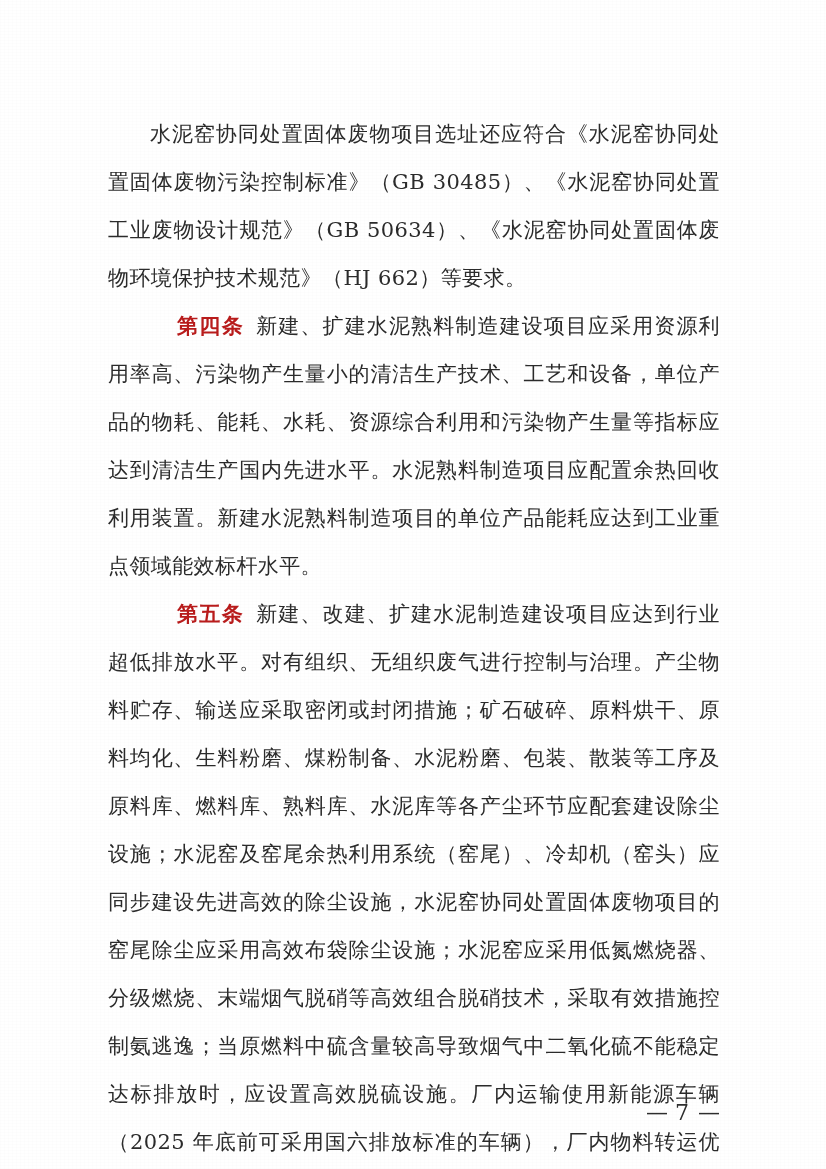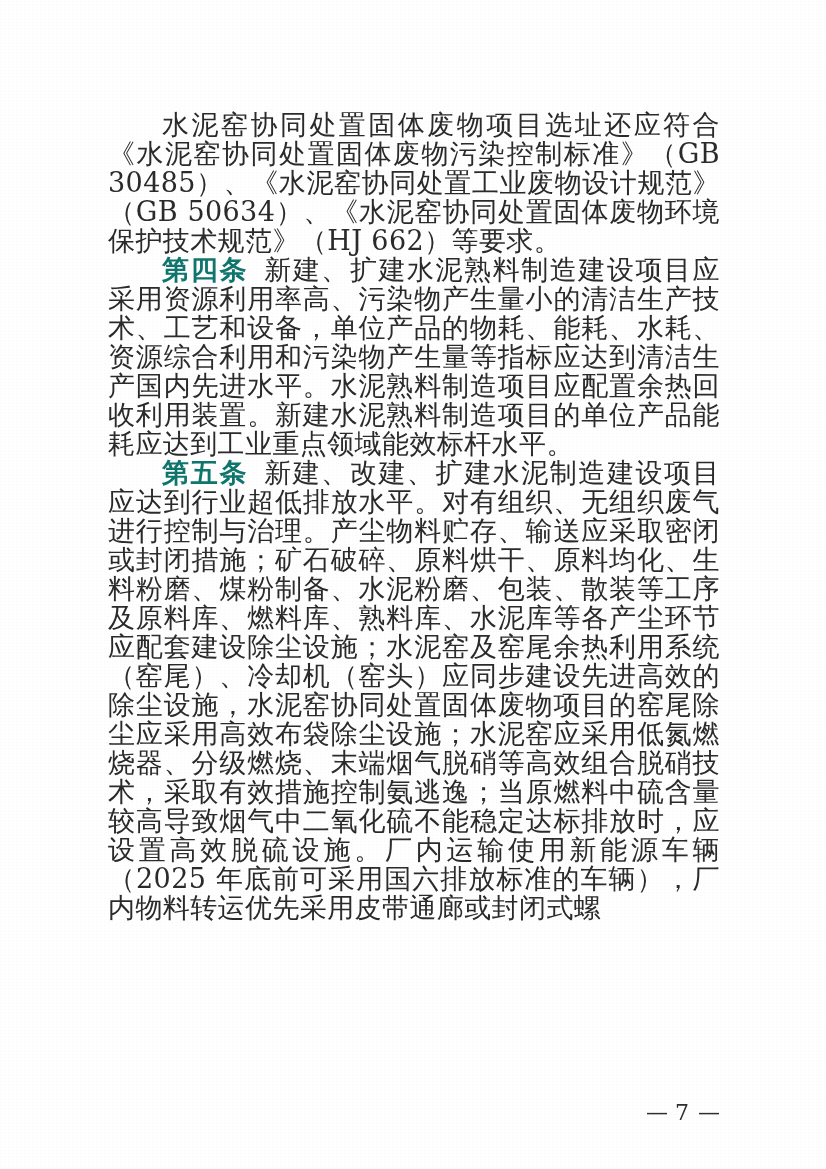--- a/index.html
+++ b/index.html
@@ -35,39 +35,40 @@
   #content {
     position: absolute;
     left: 108px;
     top: 110px;
     width: 612px;
   }
 
   .para {
     margin: 0 0 0 0;
     text-indent: 2em;
-    font-size: 27px;
-    line-height: 29px;
+    font-size: 21px;
+    line-height: 48px;
     color: #2b2b2b;
     text-align: justify;
     text-justify: inter-character;
     text-align-last: left;
     letter-spacing: .4px;
     font-weight: 400;
     -webkit-font-smoothing: antialiased;
   }
 
   .para + .para {
     margin-top: 0;
   }
 
   .article-label {
     font-weight: 700;
     letter-spacing: .6px;
-    color: #0f766e;
+    color: #b91c1c;
+    margin-left: 27px;
   }
 
   .article-gap {
     display: inline-block;
     width: .55em;
   }
 
   #footer {
     position: absolute;
     left: 108px;

